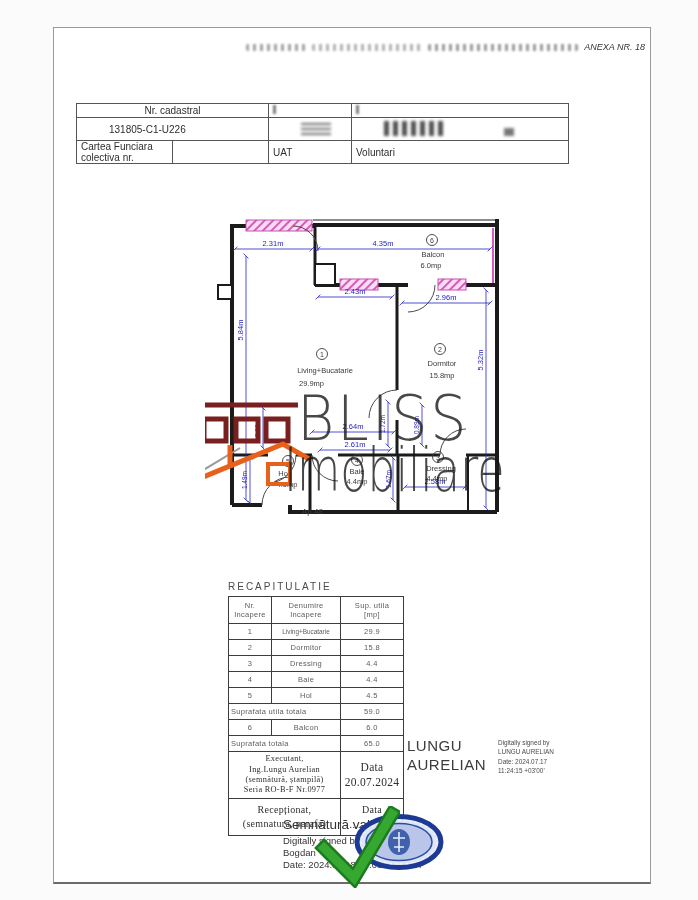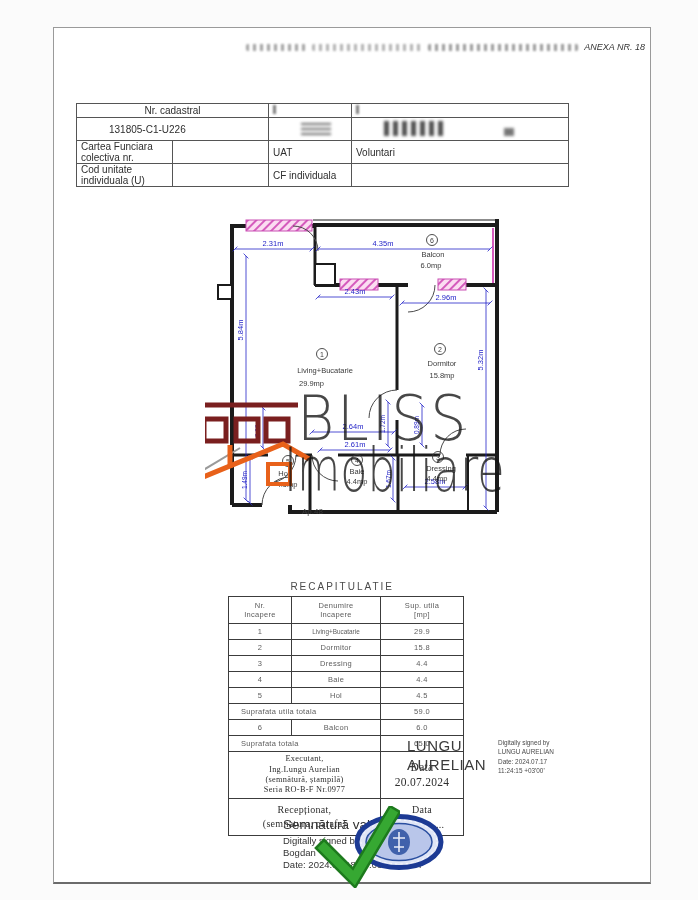--- a/index.html
+++ b/index.html
@@ -20,23 +20,23 @@
   .sm2{width:60px;height:15px;background:repeating-linear-gradient(90deg,#222 0 5px,transparent 5px 9px);}
   .sm3{width:10px;height:8px;background:#555;margin-left:60px;}
   .tick-mark{display:inline-block;width:3px;height:9px;background:#444;filter:blur(.8px);opacity:.7;}
   
   .plan-svg{position:absolute;left:205px;top:196px;}
   
   .wm{position:absolute;color:#141414;opacity:.78;font-family:"DejaVu Sans",sans-serif;font-weight:200;line-height:1;transform-origin:left top;}
   .wm1{left:297px;top:388px;font-size:62px;letter-spacing:3px;transform:scaleX(0.92);}
   .wm2{left:284px;top:440px;font-size:60px;letter-spacing:0px;transform:scaleX(0.74);}
   
-  .recap-title{position:absolute;left:228px;top:581px;width:166px;text-align:right;font-size:10px;letter-spacing:2px;color:#4a4a4a;}
+  .recap-title{position:absolute;left:228px;top:581px;width:166px;text-align:left;font-size:10px;letter-spacing:2px;color:#4a4a4a;}
   .recap-table{position:absolute;left:228px;top:596px;width:166px;border-collapse:collapse;table-layout:fixed;color:#5d5d5d;font-size:7.5px;letter-spacing:.3px;}
-  .recap-table td{border:1px solid #3c3c3c;padding:1px 12px;text-align:center;vertical-align:middle;}
+  .recap-table td{border:1px solid #3c3c3c;padding:1px 2px;text-align:center;vertical-align:middle;}
   .rc1{width:38px;} .rc2{width:64px;} .rc3{width:58px;}
   .recap-table .hrow td{height:24px;}
   .recap-table .drow td{height:13px;}
   .pre{white-space:pre-line;}
   .tiny{font-size:6.4px;letter-spacing:0;}
   .left{text-align:left !important;}
   .serif{font-family:"Liberation Serif",serif;color:#2f2f2f;}
   .exec-cell{font-size:8.3px;line-height:1.25;height:44px;}
   .data-cell{font-size:11.5px;line-height:1.3;height:44px;}
   .recp-cell{font-size:10px;line-height:1.4;height:34px;}
@@ -73,26 +73,20 @@
   <tr class="hdr-r2">
     <td colspan="2">131805-C1-U226</td>
     <td><span class="stamp-smudge sm1"></span></td>
     <td><span class="stamp-smudge sm2"></span><span class="stamp-smudge sm3"></span></td>
   </tr>
   <tr class="hdr-r3">
     <td class="hdr-c1">Cartea Funciara colectiva nr.</td>
     <td class="hdr-c2"></td>
     <td>UAT</td>
     <td>Voluntari</td>
-  </tr>
-  <tr class="hdr-r4">
-    <td>Cod unitate individuala (U)</td>
-    <td></td>
-    <td>CF individuala</td>
-    <td></td>
   </tr>
 </tbody>
   </table>
 
 <svg class="plan-svg" width="310" height="334" viewBox="205 196 310 334">
   <defs>
     <pattern id="wh" width="6" height="6" patternUnits="userSpaceOnUse" patternTransform="rotate(45)">
       <rect width="6" height="6" fill="#fbdcf1"></rect>
       <line x1="1" y1="0" x2="1" y2="6" stroke="#d55bbd" stroke-width="2"></line>
     </pattern>

